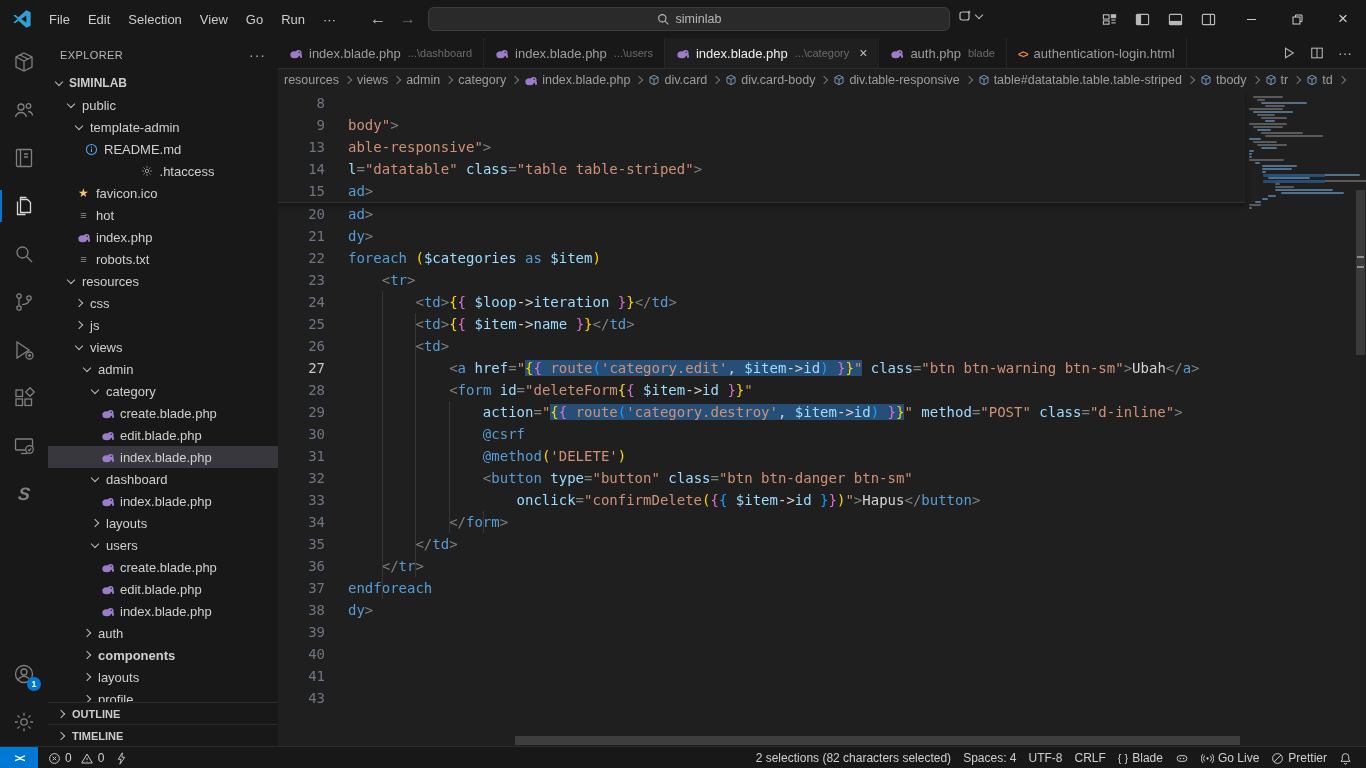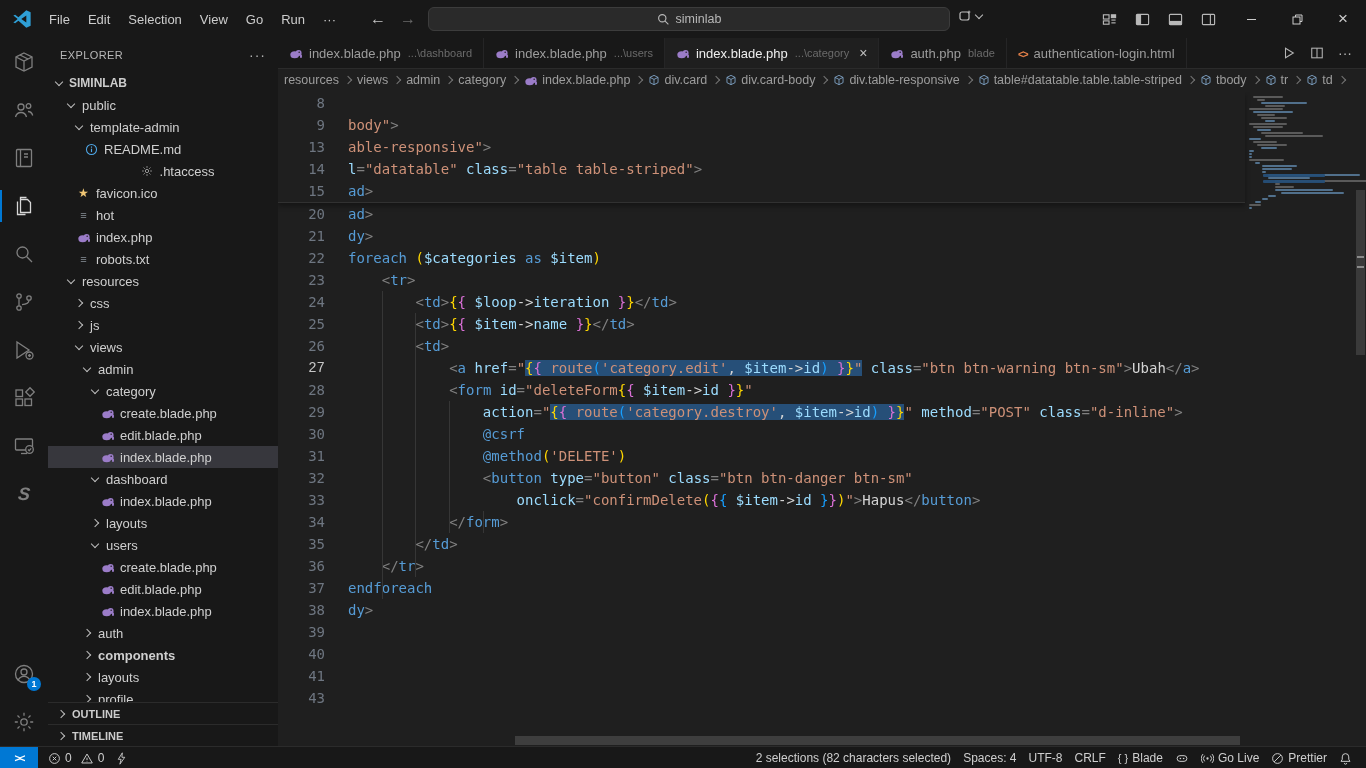--- a/index.html
+++ b/index.html
@@ -52,21 +52,21 @@
   .tab-close{margin-left:10px;color:#c0c0c0;font-size:14px;line-height:14px;cursor:pointer;}
   #tab-actions{margin-left:auto;display:flex;align-items:center;gap:14px;padding:0 14px;color:#b5b5b5;}
   #breadcrumbs{position:absolute;left:0;top:30px;right:0;height:24px;display:flex;align-items:center;padding-left:6px;
      font-size:12.5px;color:#9d9d9d;gap:3px;white-space:nowrap;overflow:hidden;}
   .bc-item{display:flex;align-items:center;gap:4px;cursor:pointer;}
   .bc-sep{width:5px;height:5px;border-right:1.2px solid #767676;border-bottom:1.2px solid #767676;transform:rotate(-45deg);margin:0 3px;flex:none;}
   
   #codearea{position:absolute;left:0;top:54px;right:0;bottom:0;background:#1f1f1f;overflow:hidden;}
   .cl{display:flex;height:22px;line-height:22px;font-family:"DejaVu Sans Mono","Liberation Mono",monospace;font-size:14px;white-space:pre;}
   .ln{width:47px;text-align:right;color:#6e7681;flex:none;}
-  .ln.cur{color:#c6c6c6;font-family:Liberation Mono, monospace;}
+  .ln.cur{color:#c6c6c6;}
   .lc{padding-left:23px;}
   #sticky{position:absolute;left:0;top:0;right:121px;background:#1f1f1f;z-index:3;border-bottom:1px solid #313131;box-shadow:0 3px 5px rgba(0,0,0,.35);}
   #codelines{position:absolute;left:0;top:111px;right:121px;}
   .guide{position:absolute;width:1px;background:#363636;}
   .tk-tag{color:#569cd6}.tk-attr{color:#9cdcfe}.tk-str{color:#ce9178}.tk-pun{color:#808080}
   .tk-txt{color:#d4d4d4}.tk-kw{color:#569cd6}.tk-var{color:#9cdcfe}.tk-op{color:#d4d4d4}
   .tk-b1{color:#ffd700}.tk-b2{color:#da70d6}.tk-b3{color:#179fff}.tk-fn{color:#ce9178}
   .sel{background:#264f78;}
   #minimap{position:absolute;right:11px;top:0;width:110px;bottom:0;cursor:pointer;}
   .mm-row{position:absolute;height:2px;border-radius:1px;}

